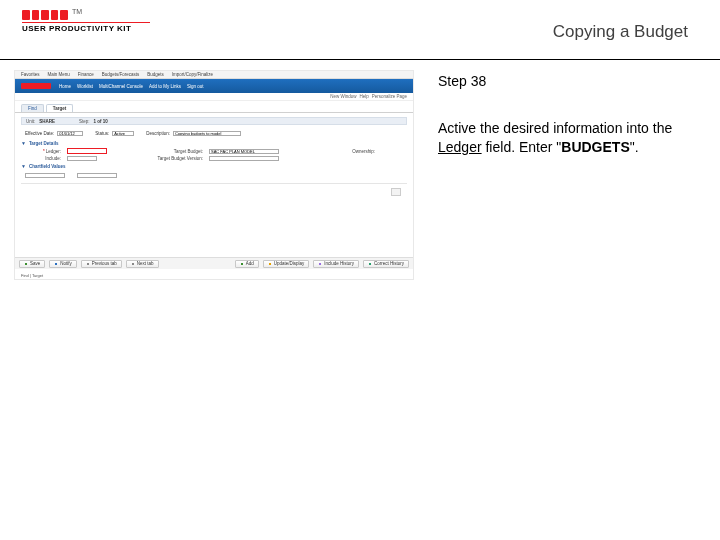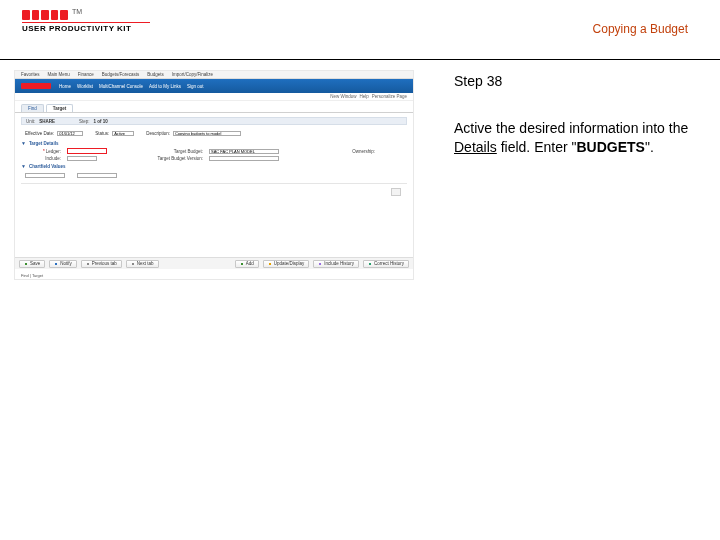--- a/index.html
+++ b/index.html
@@ -8,24 +8,24 @@
 
   
   .header { position: relative; height: 60px; border-bottom: 1px solid #000; }
   .logo-group { position: absolute; left: 22px; top: 10px; }
   .logo { display: flex; align-items: center; gap: 4px; }
   .logo-mark { width: 46px; height: 10px; display: flex; gap: 2px; }
   .logo-mark span { flex: 1; background: #ed1c24; border-radius: 1px; }
   .logo-tm { font-size: 7px; color: #555; position: relative; top: -4px; }
   .logo-divider { border: 0; border-top: 1px solid #ed1c24; width: 128px; margin: 2px 0 1px 0; }
   .logo-sub { font-size: 8px; letter-spacing: 0.5px; color: #000; font-weight: bold; }
-  .hdr-title { position: absolute; right: 32px; top: 22px; font-size: 12px; color: #c2410c; }
+  .hdr-title { position: absolute; right: 32px; top: 22px; font-size: 17px; color: #404040; }
 
   
-  .body { display: flex; height: 480px; gap: 16px; }
+  .body { display: flex; height: 480px; }
   .left { width: 420px; padding: 10px 0 0 0; }
   .right { flex: 1; padding: 12px 28px 0 18px; font-size: 14px; line-height: 1.35; color: #000; }
   .step-label { margin-bottom: 28px; }
   .instr-text { }
   .ul { text-decoration: underline; }
   .bold { font-weight: bold; }
 
   
   .shot { position: relative; width: 400px; height: 210px; margin-left: 14px; font-size: 5px; color: #333; background: #fff; border: 1px solid #e8e8e8; overflow: hidden; }
   .shot .menubar { height: 8px; background: #f4f4f4; border-bottom: 1px solid #ddd; display: flex; align-items: center; padding-left: 6px; gap: 8px; }
@@ -223,17 +223,17 @@
               <span>Correct History</span>
             </div>
         </div>
         <div class="status">Find | Target</div>
       </div>
     </div>
 
     <div class="right">
       <div class="step-label">Step 38</div>
       <div class="instr-text">
-        <span>Active the desired information into the </span><span class="ul">Details</span><span> field. Enter "</span><span class="bold">BUDGETS</span><span>".</span>
+        <span>Active the desired information into the </span><span class="ul">Ledger</span><span> field. Enter "</span><span class="bold">BUDGETS</span><span>".</span>
       </div>
     </div>
   </div>
 </div>
 
 </body></html>

